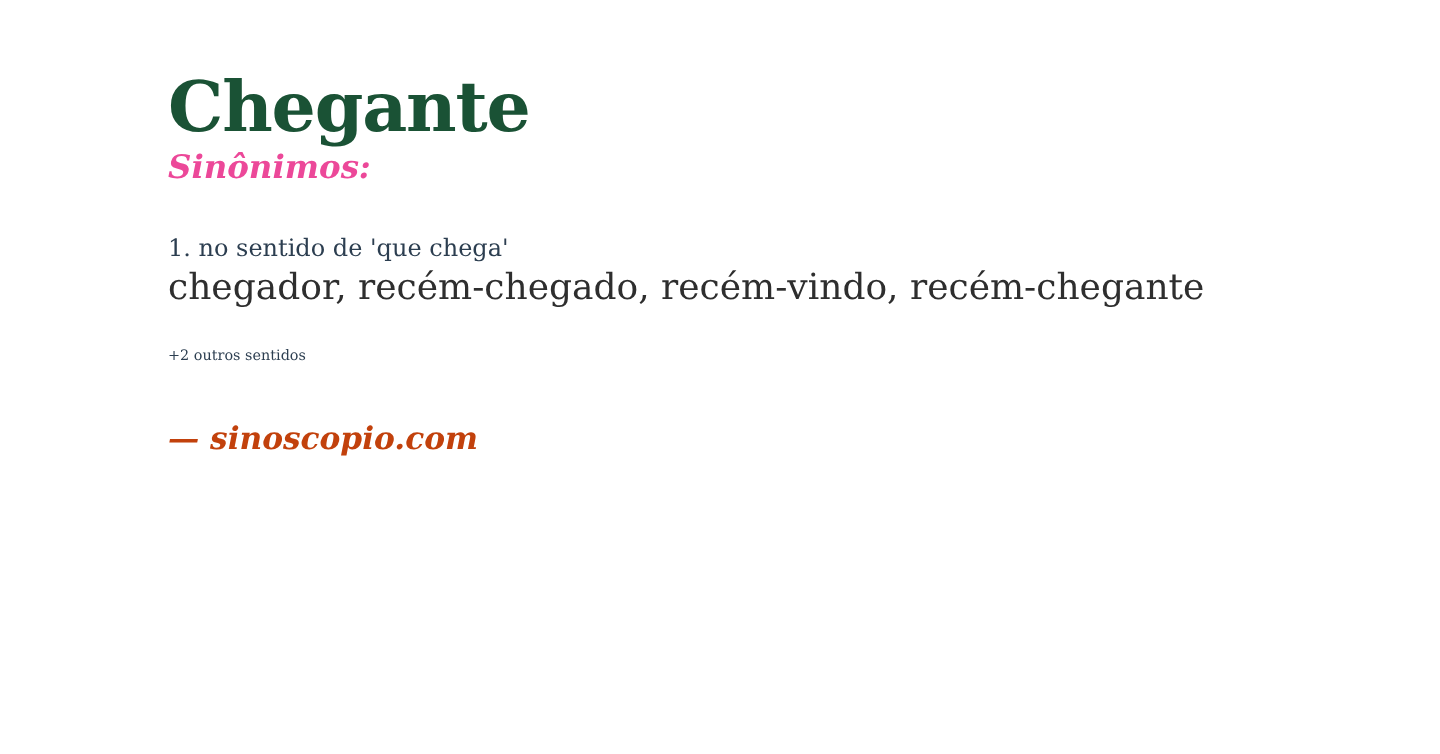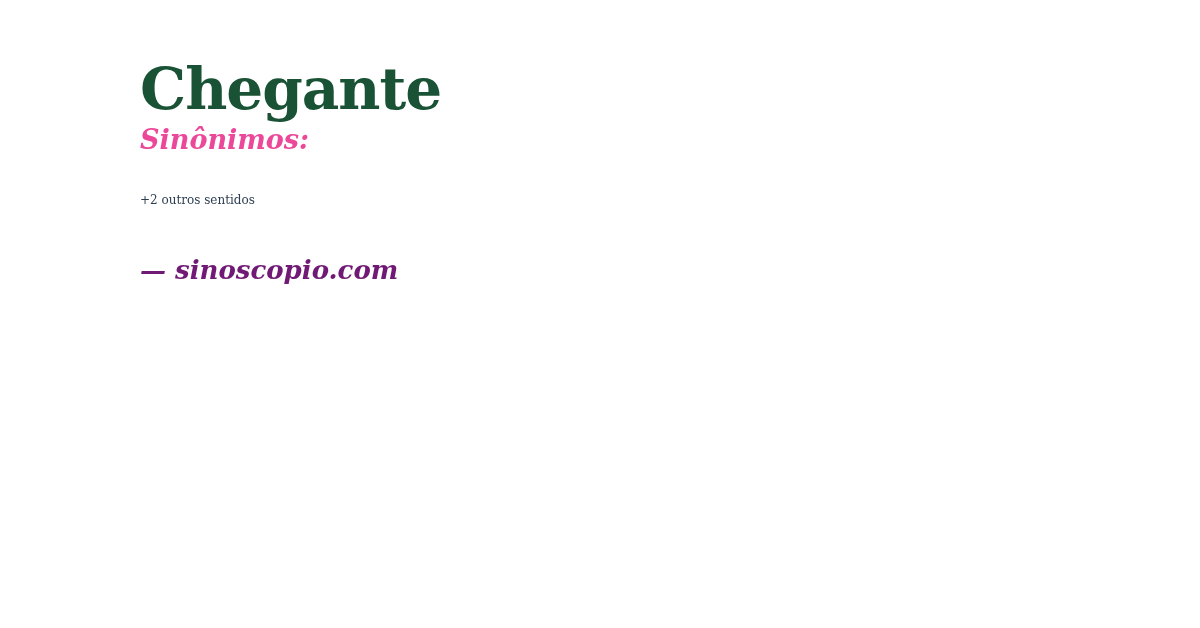--- a/index.html
+++ b/index.html
@@ -49,35 +49,39 @@
   }
   .more-senses {
     font-size: 12px;
     color: #2c3e50;
     margin-top: 20px;
   }
   .attribution {
     font-size: 26px;
     font-style: italic;
     font-weight: 700;
-    color: #701a75;
+    color: #c2410c;
     margin-top: 48px;
   }
 </style>
 </head>
 <body>
 
 <div class="card">
 
   <h1 class="word-title">Chegante</h1>
 
   <div class="subtitle">Sinônimos:</div>
 
   <div class="senses">
 
+    <div class="sense">
+      <div class="sense-label">1. no sentido de 'que chega'</div>
+      <div class="sense-synonyms">chegador, recém-chegado, recém-vindo, recém-chegante</div>
+    </div>
 
 
 
   </div>
 
   <div class="more-senses">+2 outros sentidos</div>
 
   <div class="attribution">— sinoscopio.com</div>
 
 </div>

